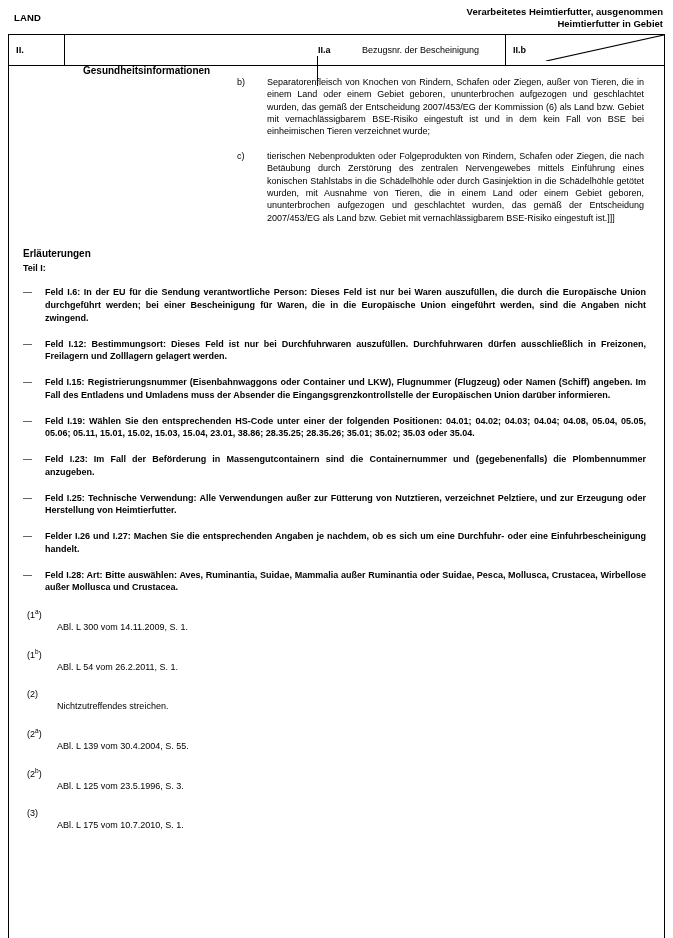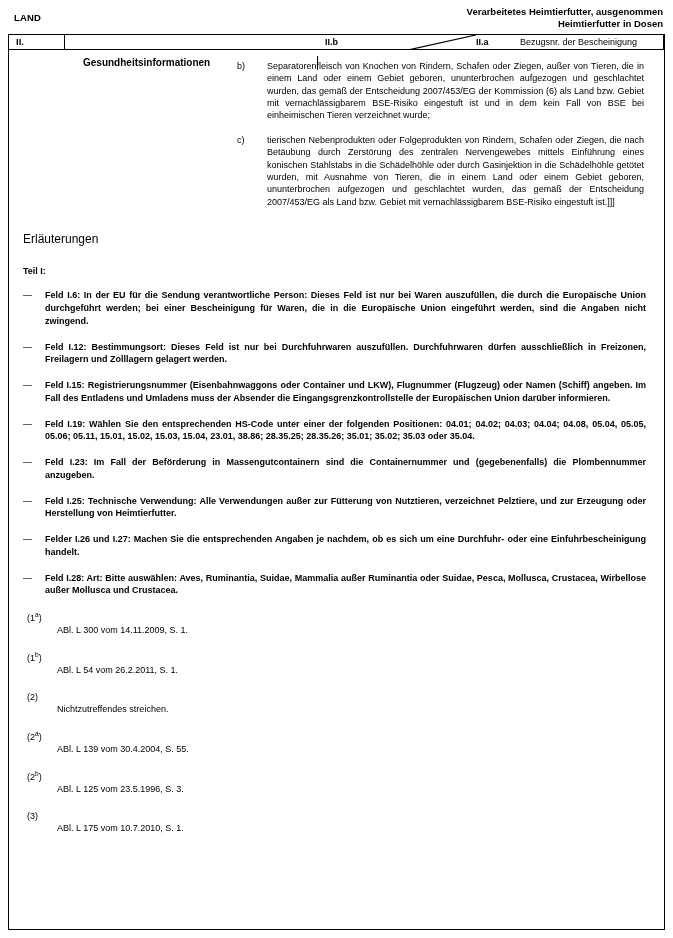--- a/index.html
+++ b/index.html
@@ -38,21 +38,21 @@
     text-align: right;
     line-height: 1.25;
     margin-left: 40px;
   }
 
   
   .top-table {
     border: 1.2px solid #000;
     border-bottom: 1.2px solid #000;
     display: flex;
-    height: 16px;
+    height: 32px;
     box-sizing: border-box;
     position: relative;
   }
   .tt-cell {
     display: flex;
     align-items: center;
     box-sizing: border-box;
     font-size: 9px;
     padding-left: 7px;
     height: 100%;
@@ -120,28 +120,28 @@
     flex: 0 0 30px;
     padding-left: 214px;
     box-sizing: content-box;
   }
   .clause .ctext {
     flex: 1;
     padding-right: 6px;
   }
 
   .section-title {
-    font-size: 12px;
-    font-weight: normal;
+    font-size: 10px;
+    font-weight: bold;
     margin: 24px 0 0 0;
   }
   .part-title {
     font-size: 9px;
     font-weight: bold;
-    margin: 20px 0 0 0;
+    margin: 4px 0 0 0;
   }
 
   .dash-item {
     display: flex;
     font-size: 9px;
     line-height: 1.42;
     text-align: justify;
     margin-top: 13px;
   }
   .dash-item .dash {
@@ -178,37 +178,37 @@
 </style>
 </head>
 <body>
 
 <div class="page">
 
   <div class="header">
     <div class="header-left">LAND</div>
     <div class="header-right">
       <div>Verarbeitetes Heimtierfutter, ausgenommen</div>
-      <div>Heimtierfutter in Dosen</div>
+      <div>Heimtierfutter in Gebiet</div>
     </div>
   </div>
 
   <div class="top-table">
     <div class="tt-cell tt-num">II.</div>
     <div class="tt-cell tt-title">Gesundheitsinformationen</div>
+    <div class="tt-cell tt-ref">
+      <span class="tt-iia">II.a</span>
+      <span>Bezugsnr. der Bescheinigung</span>
+    </div>
     <div class="tt-cell tt-iib">
       <span>II.b</span>
       <svg class="diag" viewBox="0 0 158 26" preserveAspectRatio="none">
         <line x1="40" y1="26" x2="158" y2="0" stroke="#000" stroke-width="1.2"></line>
       </svg>
     </div>
-    <div class="tt-cell tt-ref">
-      <span class="tt-iia">II.a</span>
-      <span>Bezugsnr. der Bescheinigung</span>
-    </div>
   </div>
 
   <div class="body-box">
 
     <div class="clause">
       <div class="marker">b)</div>
       <div class="ctext">Separatorenfleisch von Knochen von Rindern, Schafen oder Ziegen, außer von Tieren, die in einem Land oder einem Gebiet geboren, ununterbrochen aufgezogen und geschlachtet wurden, das gemäß der Entscheidung 2007/453/EG der Kommission (6) als Land bzw. Gebiet mit vernachlässigbarem BSE-Risiko eingestuft ist und in dem kein Fall von BSE bei einheimischen Tieren verzeichnet wurde;</div>
     </div>
 
     <div class="clause">

